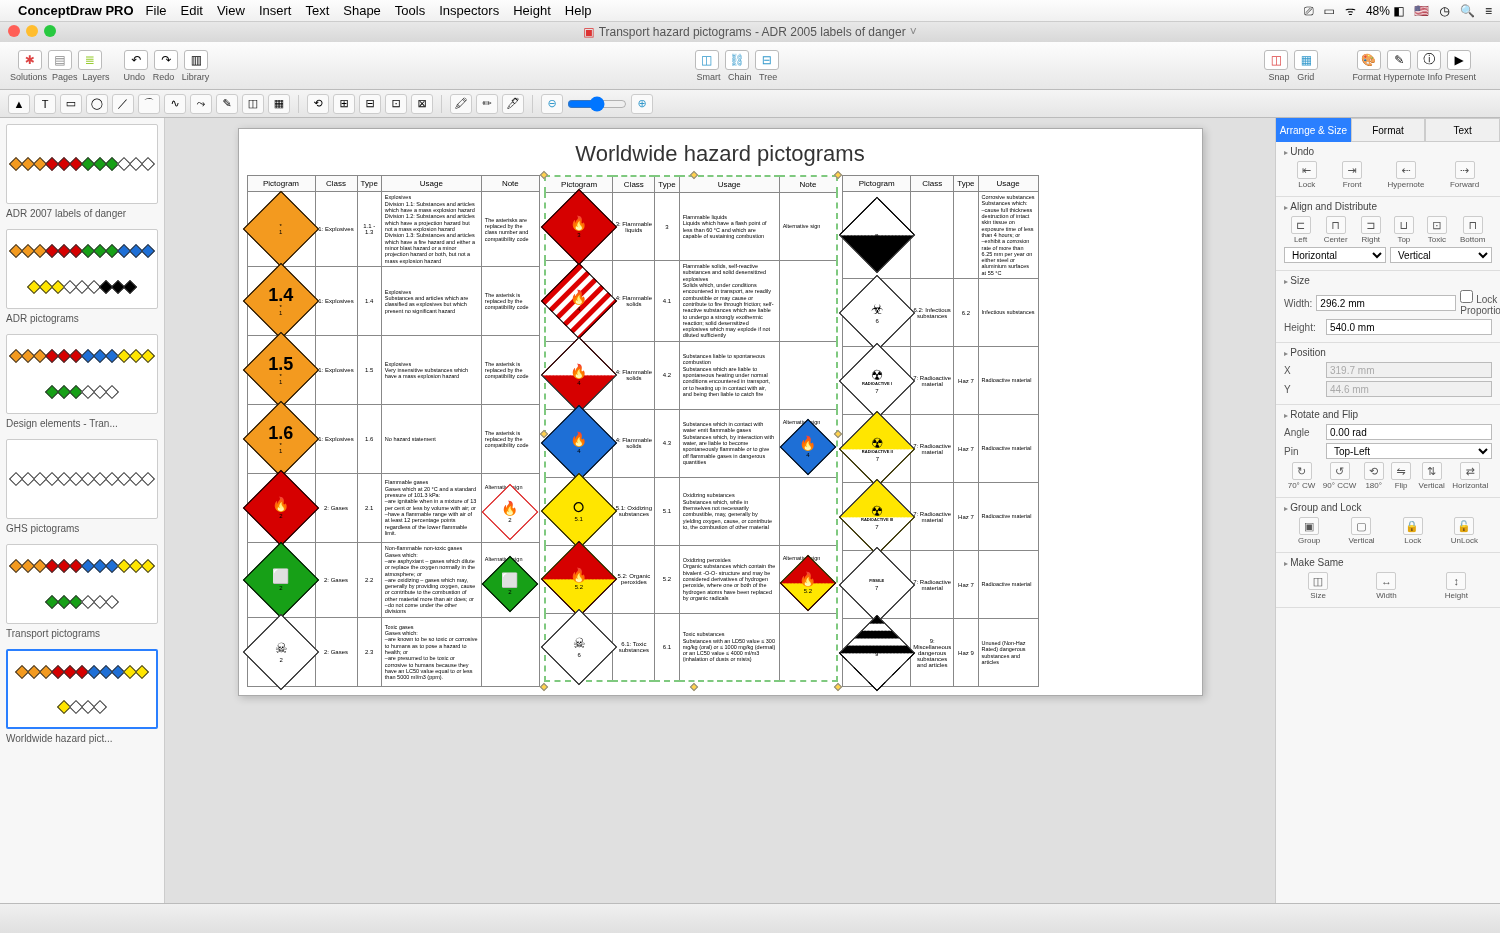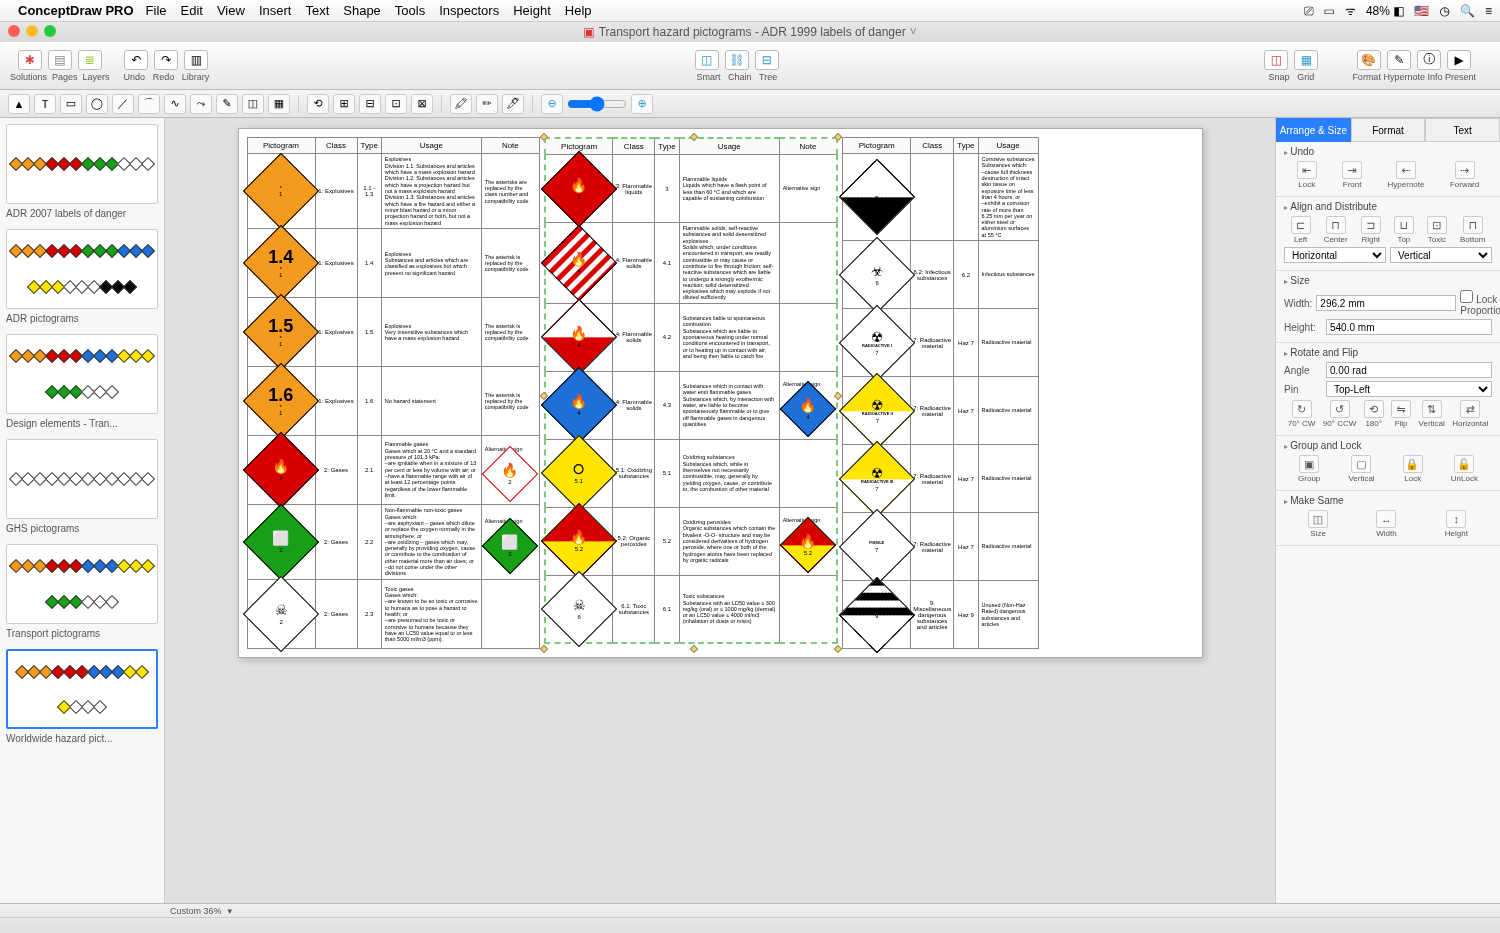--- a/index.html
+++ b/index.html
@@ -101,21 +101,21 @@
   <span class="right-icon">≡</span>
 </div>
 
 <div class="titlebar">
   <div class="traffic">
     <span class="tball-r"></span>
     <span class="tball-y"></span>
     <span class="tball-g"></span>
   </div>
   <span style="color:#d33;margin-right:4px">▣</span>
-  <span>Transport hazard pictograms - ADR 1999 labels of danger</span>
+  <span>Transport hazard pictograms - ADR 2005 labels of danger</span>
   <span style="margin-left:4px;color:#888">˅</span>
 </div>
 
 <div class="toolbar">
   <div class="tb-group">
       <div class="tb-icons">
     <div class="tb-icon" style="color:#d44">✱</div>
     <div class="tb-icon" style="color:#888">▤</div>
     <div class="tb-icon" style="color:#9c3">≣</div>
   </div>
@@ -302,20 +302,21 @@
           <div class="diamond-mini" style="background: rgb(255, 255, 255); border: 1px solid rgb(51, 51, 51);"></div>
           <div class="diamond-mini" style="background: rgb(255, 255, 255); border: 1px solid rgb(51, 51, 51);"></div>
           <div class="diamond-mini" style="background: rgb(255, 255, 255); border: 1px solid rgb(51, 51, 51);"></div>
         </div>
         <div class="sb-label">Worldwide hazard pict...</div>
       </div>
   </div>
 
   <div class="canvas-wrap">
     <div class="canvas">
+      <div class="doc-title">Worldwide hazard pictograms</div>
       <div class="tables-row" id="tables">
           <table class="haz-table">
             <thead>
               <tr>
                 <th>Pictogram</th>
                 <th>Class</th>
                 <th>Type</th>
                 <th>Usage</th>
                 <th>Note</th>
               </tr>
@@ -747,20 +748,31 @@
           <label>Width:</label>
           <input class="rp-input" value="296.2 mm" style="">
           <label style="width:auto"><input type="checkbox" style=""> <span>Lock Proportions</span></label>
         </div>
       <div class="rp-row">
           <label>Height:</label>
           <input class="rp-input" value="540.0 mm" style="">
         </div>
     </div>
     <div class="rp-section">
+      <div class="rp-section-h">Position</div>
+      <div class="rp-row">
+          <label>X</label>
+          <input class="rp-input dis" disabled="" value="319.7 mm" style="">
+        </div>
+      <div class="rp-row">
+          <label>Y</label>
+          <input class="rp-input dis" disabled="" value="44.6 mm" style="">
+        </div>
+    </div>
+    <div class="rp-section">
       <div class="rp-section-h">Rotate and Flip</div>
       <div class="rp-row">
           <label>Angle</label>
           <input class="rp-input" value="0.00 rad" style="">
         </div>
       <div class="rp-row">
           <label>Pin</label>
           <select class="rp-input"><option>Top-Left</option></select>
         </div>
       <div class="rp-btns" id="rot-btns">
@@ -825,17 +837,13 @@
           <div class="rp-btn">
             <div class="ic">↕</div>
             <div>Height</div>
           </div>
         </div>
     </div>
   </div>
 </div>
 
 <div class="statusbar">
-  <div class="zoom-row">
-    <span>Custom 36%</span>
-    <span>▾</span>
-  </div>
 </div>
 
 </body></html>

